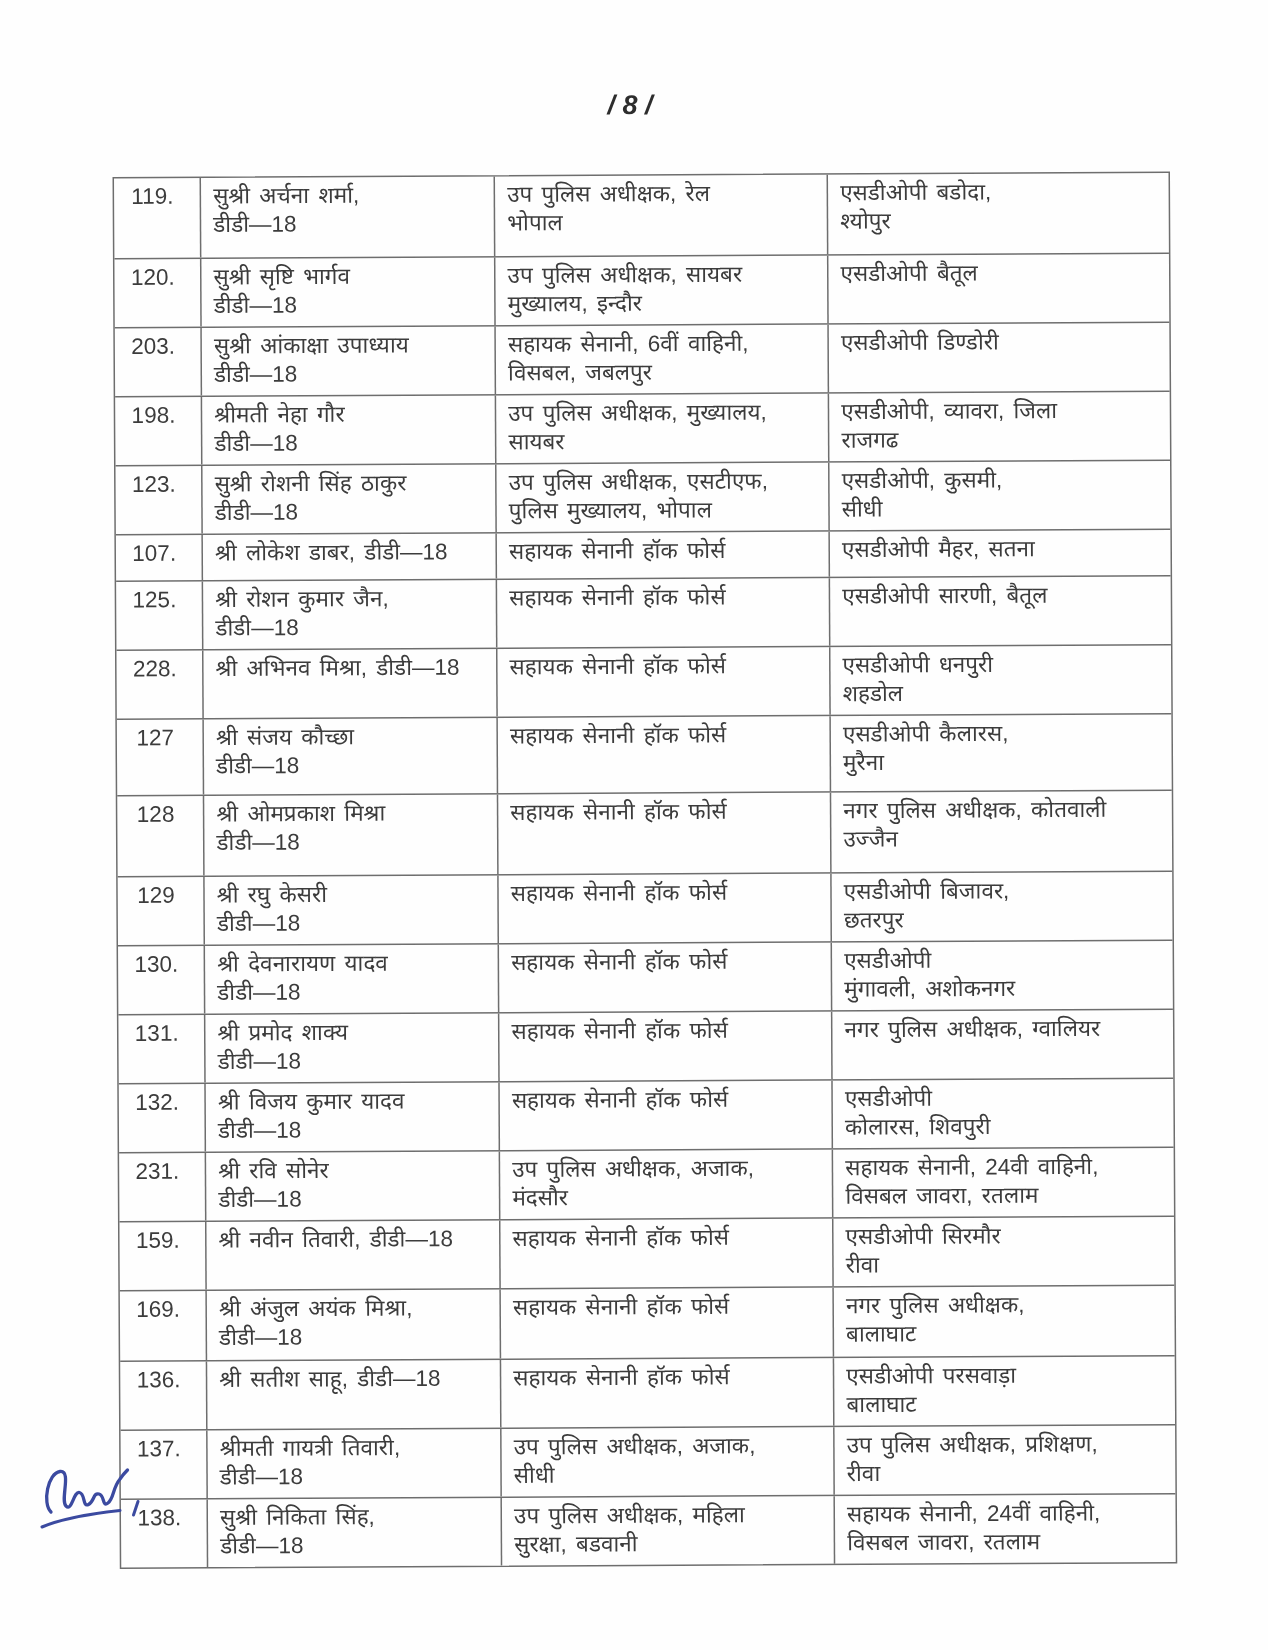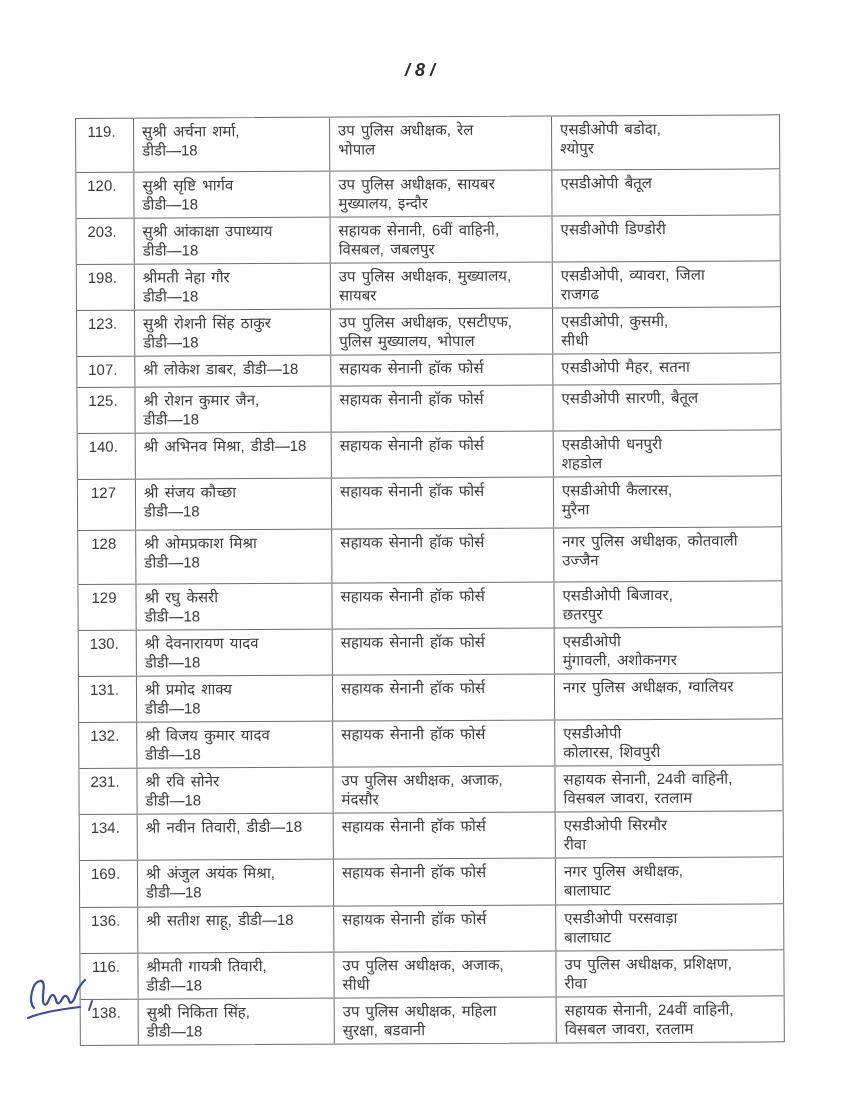--- a/index.html
+++ b/index.html
@@ -109,21 +109,21 @@
 
   <div class="trow">
     <div class="cell c-sno">125.</div>
     <div class="cell c-name">श्री रोशन कुमार जैन,
 डीडी—18</div>
     <div class="cell c-current">सहायक सेनानी हॉक फोर्स</div>
     <div class="cell c-new">एसडीओपी सारणी, बैतूल</div>
   </div>
 
   <div class="trow">
-    <div class="cell c-sno">140.</div>
+    <div class="cell c-sno">228.</div>
     <div class="cell c-name">श्री अभिनव मिश्रा, डीडी—18</div>
     <div class="cell c-current">सहायक सेनानी हॉक फोर्स</div>
     <div class="cell c-new">एसडीओपी धनपुरी
 शहडोल</div>
   </div>
 
   <div class="trow">
     <div class="cell c-sno">127</div>
     <div class="cell c-name">श्री संजय कौच्छा
 डीडी—18</div>
@@ -180,21 +180,21 @@
     <div class="cell c-sno">231.</div>
     <div class="cell c-name">श्री रवि सोनेर
 डीडी—18</div>
     <div class="cell c-current">उप पुलिस अधीक्षक, अजाक,
 मंदसौर</div>
     <div class="cell c-new">सहायक सेनानी, 24वी वाहिनी,
 विसबल जावरा, रतलाम</div>
   </div>
 
   <div class="trow">
-    <div class="cell c-sno">134.</div>
+    <div class="cell c-sno">159.</div>
     <div class="cell c-name">श्री नवीन तिवारी, डीडी—18</div>
     <div class="cell c-current">सहायक सेनानी हॉक फोर्स</div>
     <div class="cell c-new">एसडीओपी सिरमौर
 रीवा</div>
   </div>
 
   <div class="trow">
     <div class="cell c-sno">169.</div>
     <div class="cell c-name">श्री अंजुल अयंक मिश्रा,
 डीडी—18</div>
@@ -205,21 +205,21 @@
 
   <div class="trow">
     <div class="cell c-sno">136.</div>
     <div class="cell c-name">श्री सतीश साहू, डीडी—18</div>
     <div class="cell c-current">सहायक सेनानी हॉक फोर्स</div>
     <div class="cell c-new">एसडीओपी परसवाड़ा
 बालाघाट</div>
   </div>
 
   <div class="trow">
-    <div class="cell c-sno">116.</div>
+    <div class="cell c-sno">137.</div>
     <div class="cell c-name">श्रीमती गायत्री तिवारी,
 डीडी—18</div>
     <div class="cell c-current">उप पुलिस अधीक्षक, अजाक,
 सीधी</div>
     <div class="cell c-new">उप पुलिस अधीक्षक, प्रशिक्षण,
 रीवा</div>
   </div>
 
   <div class="trow">
     <div class="cell c-sno">138.</div>

